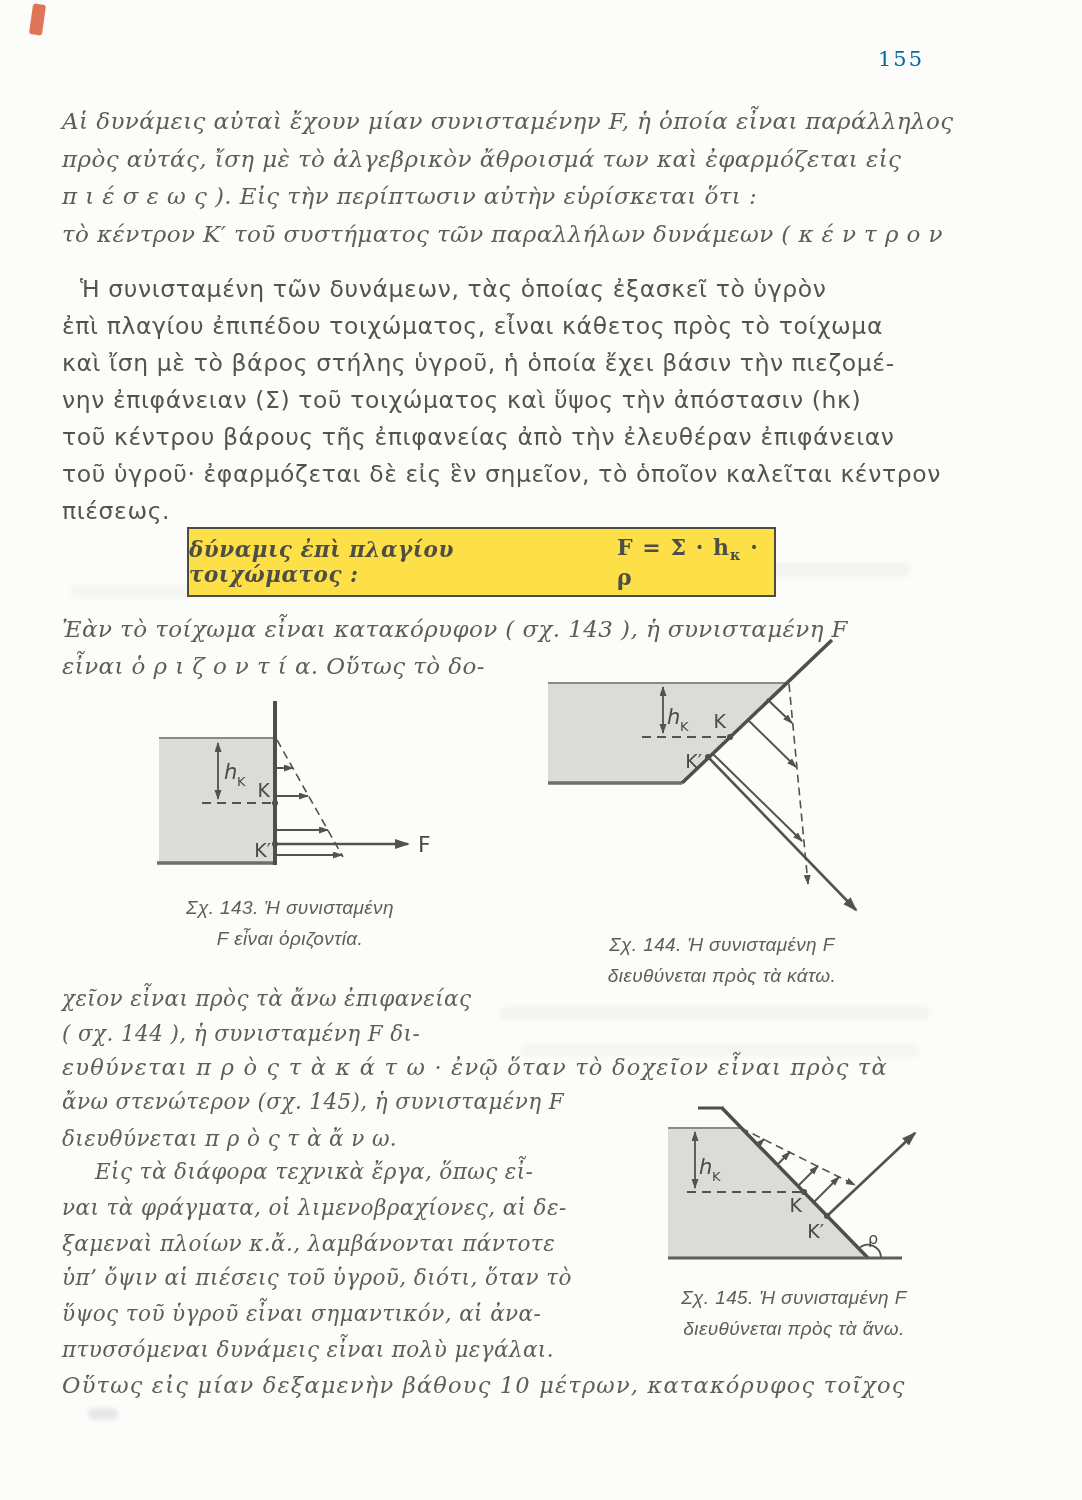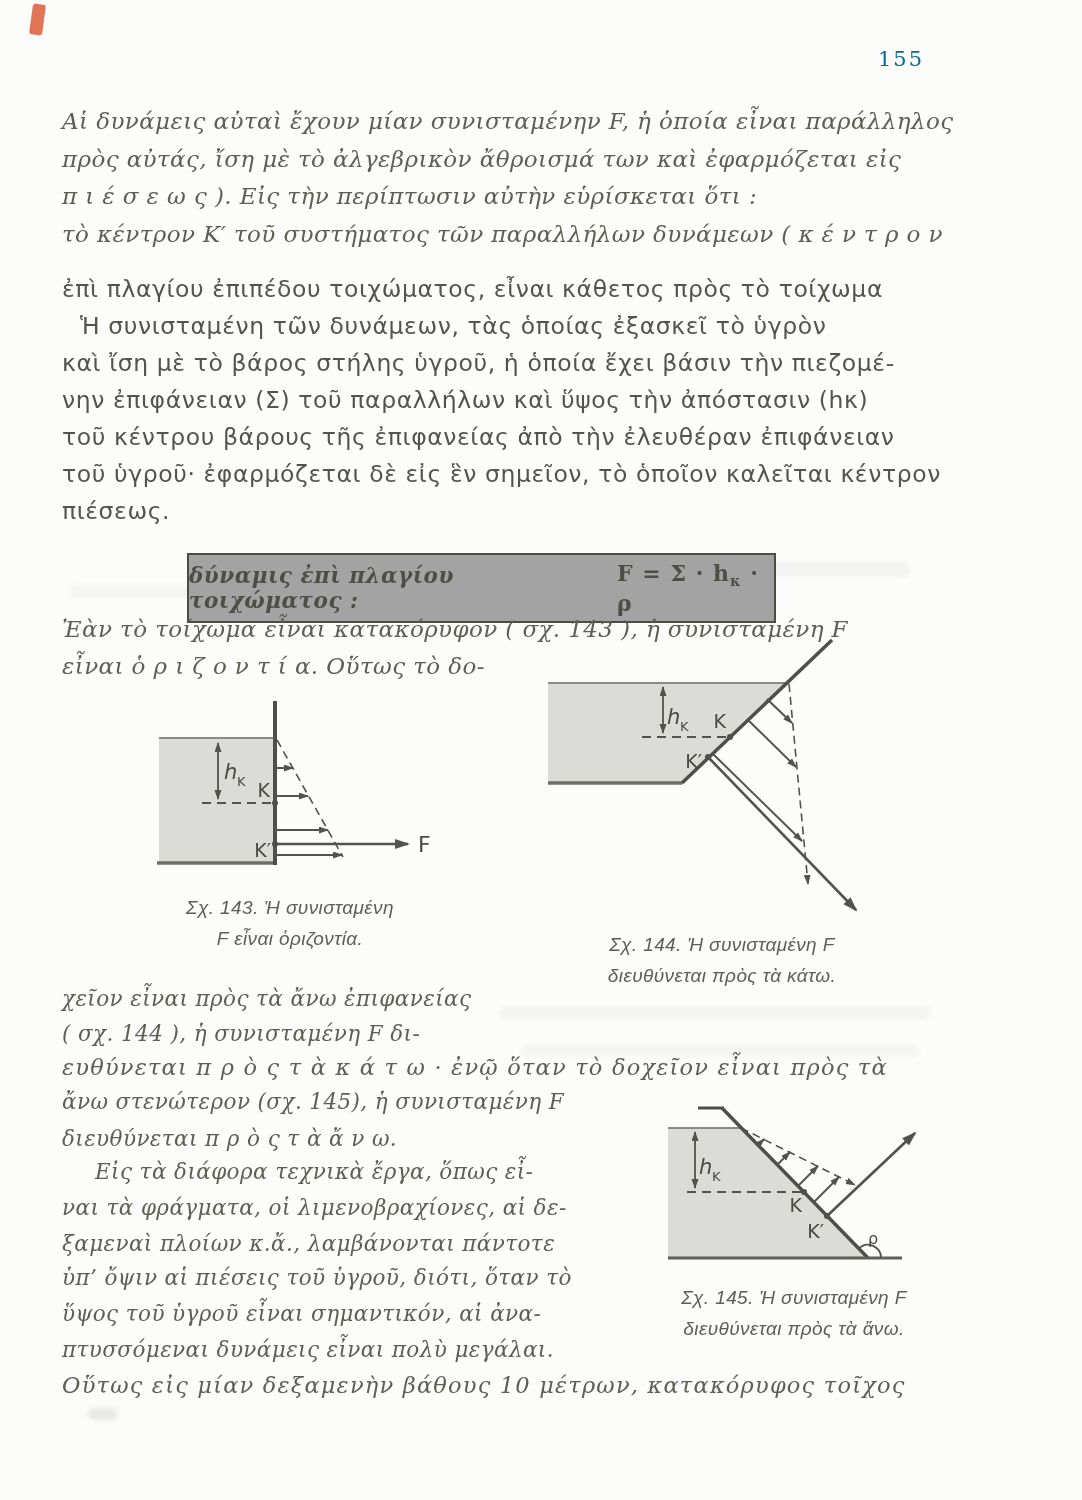--- a/index.html
+++ b/index.html
@@ -13,22 +13,21 @@
   .sans{font-family:"DejaVu Sans", sans-serif;color:#54544d;}
   .p1 .ln{font-size:23px;line-height:37.5px;letter-spacing:0.4px;white-space:nowrap;}
   .p2 .ln{font-size:23.5px;line-height:37px;letter-spacing:0.6px;white-space:nowrap;}
   .p2 .indent{text-indent:18px;}
   .p3 .ln{font-size:23px;line-height:37px;letter-spacing:0.4px;white-space:nowrap;}
   .mid{font-size:21.5px;letter-spacing:0.4px;white-space:nowrap;}
   .mid.wide{font-size:22.5px;letter-spacing:1.2px;}
   .pagenum{font-family:"DejaVu Serif", serif;font-style:normal;font-size:21px;color:#0369a1;letter-spacing:2px;}
   .formula-box{
     border:2px solid #4c4c45;display:flex;align-items:center;justify-content:center;
-    background:#a3a3a3;
-    margin-top:26px;
+    background:#fde047;
   }
   .formula-box .flabel{font-family:"DejaVu Serif", serif;font-style:italic;font-weight:bold;font-size:21.5px;color:#4e4e46;letter-spacing:0.5px;}
   .formula-box .fexpr{font-family:"DejaVu Serif", serif;font-weight:bold;font-size:22px;color:#4e4e46;margin-left:10px;letter-spacing:1px;}
   .formula-box sub{font-size:14px;}
   .caption{font-family:Liberation Sans, sans-serif;font-style:italic;font-size:19px;line-height:31px;
     color:#5e5e55;text-align:center;letter-spacing:0.4px;}
   .red-mark{background:#d95c38;opacity:0.85;border-radius:3px;transform:rotate(8deg);}
   .ghost{background:#5a5a66;border-radius:6px;filter:blur(2px);}
   svg text{font-family:"DejaVu Sans", sans-serif;fill:#4a4a44;}
 </style>
@@ -47,24 +46,24 @@
   <div class="abs pagenum" style="left:878px;top:47px;">155</div>
 
   <div class="abs serif p1" style="left:62px;top:103px;width:905px;">
     <div class="ln">Αἱ δυνάμεις αὐταὶ ἔχουν μίαν συνισταμένην F, ἡ ὁποία εἶναι παράλληλος</div>
     <div class="ln">πρὸς αὐτάς, ἴση μὲ τὸ ἀλγεβρικὸν ἄθροισμά των καὶ ἐφαρμόζεται εἰς</div>
     <div class="ln">π ι έ σ ε ω ς ).  Εἰς τὴν περίπτωσιν αὐτὴν εὑρίσκεται ὅτι :</div>
     <div class="ln">τὸ κέντρον Κ′ τοῦ συστήματος τῶν παραλλήλων δυνάμεων ( κ έ ν τ ρ ο ν</div>
   </div>
 
   <div class="abs sans p2" style="left:62px;top:271px;width:890px;">
+    <div class="ln indent">Ἡ συνισταμένη τῶν δυνάμεων, τὰς ὁποίας ἐξασκεῖ τὸ ὑγρὸν</div>
     <div class="ln">ἐπὶ πλαγίου ἐπιπέδου τοιχώματος, εἶναι κάθετος πρὸς τὸ τοίχωμα</div>
-    <div class="ln indent">Ἡ συνισταμένη τῶν δυνάμεων, τὰς ὁποίας ἐξασκεῖ τὸ ὑγρὸν</div>
     <div class="ln">καὶ ἴση μὲ τὸ βάρος στήλης ὑγροῦ, ἡ ὁποία ἔχει βάσιν τὴν πιεζομέ-</div>
-    <div class="ln">νην ἐπιφάνειαν (Σ) τοῦ παραλλήλων καὶ ὕψος τὴν ἀπόστασιν (hκ)</div>
+    <div class="ln">νην ἐπιφάνειαν (Σ) τοῦ τοιχώματος καὶ ὕψος τὴν ἀπόστασιν (hκ)</div>
     <div class="ln">τοῦ κέντρου βάρους τῆς ἐπιφανείας ἀπὸ τὴν ἐλευθέραν ἐπιφάνειαν</div>
     <div class="ln">τοῦ ὑγροῦ· ἐφαρμόζεται δὲ εἰς ἓν σημεῖον, τὸ ὁποῖον καλεῖται κέντρον</div>
     <div class="ln">πιέσεως.</div>
   </div>
 
   <div class="abs formula-box" style="left:187px;top:527px;width:585px;height:66px;">
     <span class="flabel">δύναμις ἐπὶ πλαγίου τοιχώματος :</span>
     <span class="fexpr"><span>F = Σ · h</span><sub>κ</sub><span> · ρ</span></span>
   </div>
 

